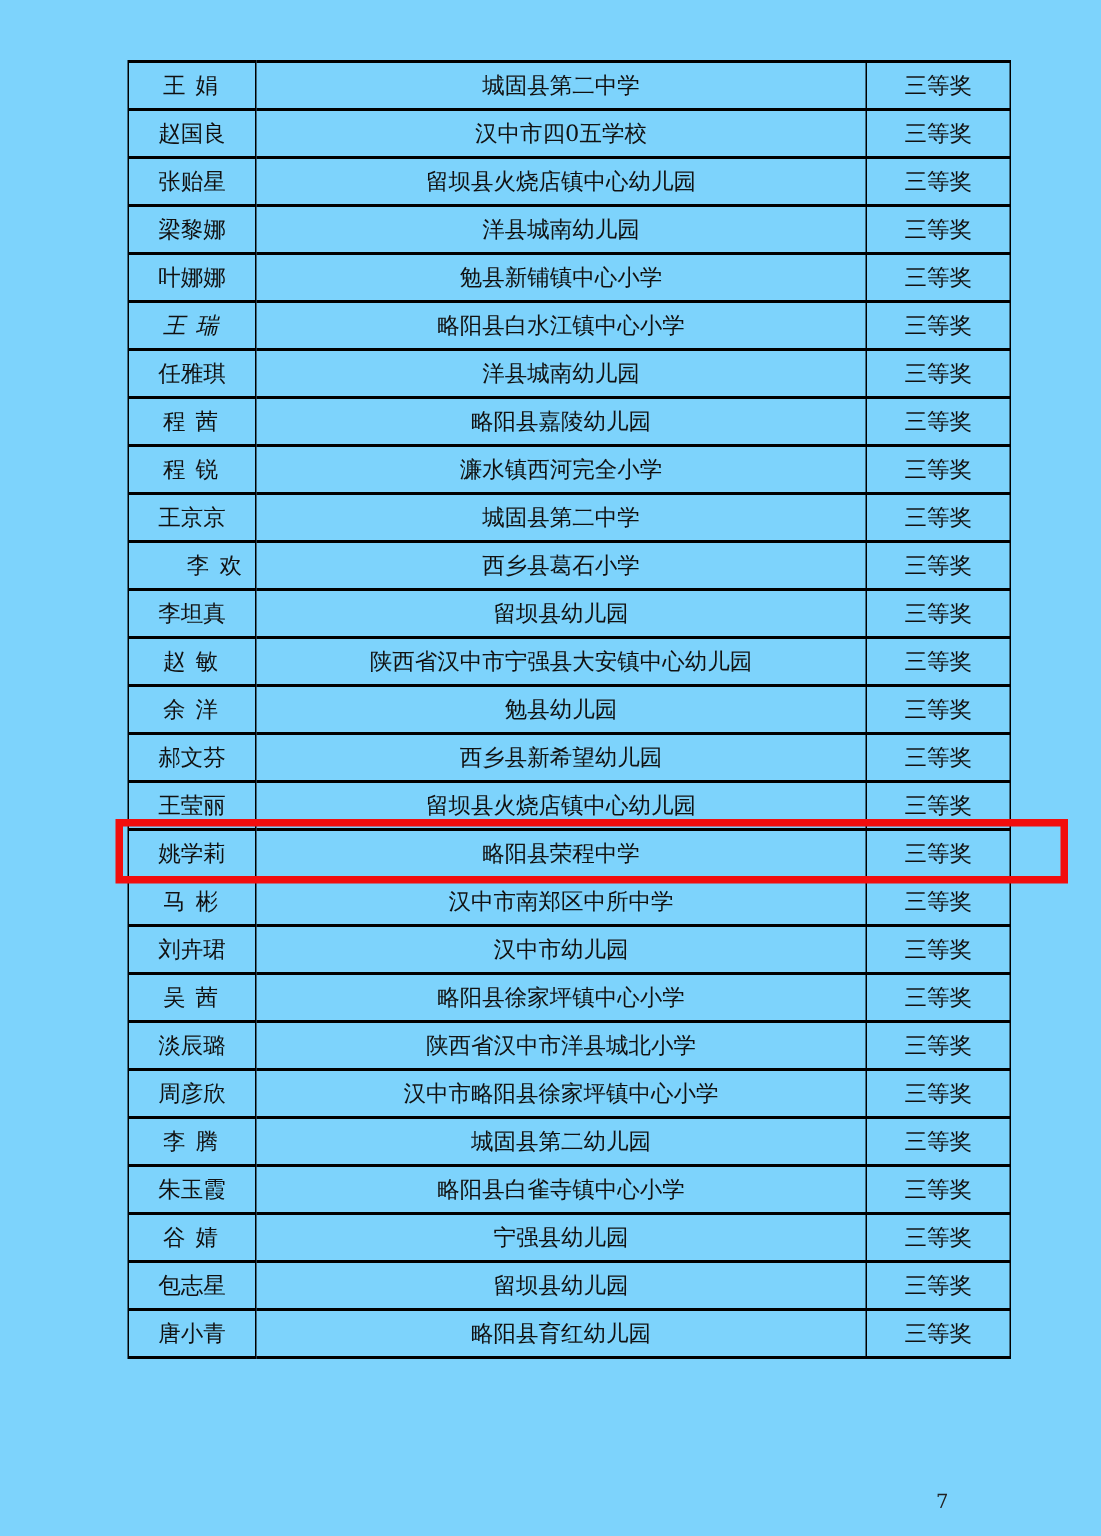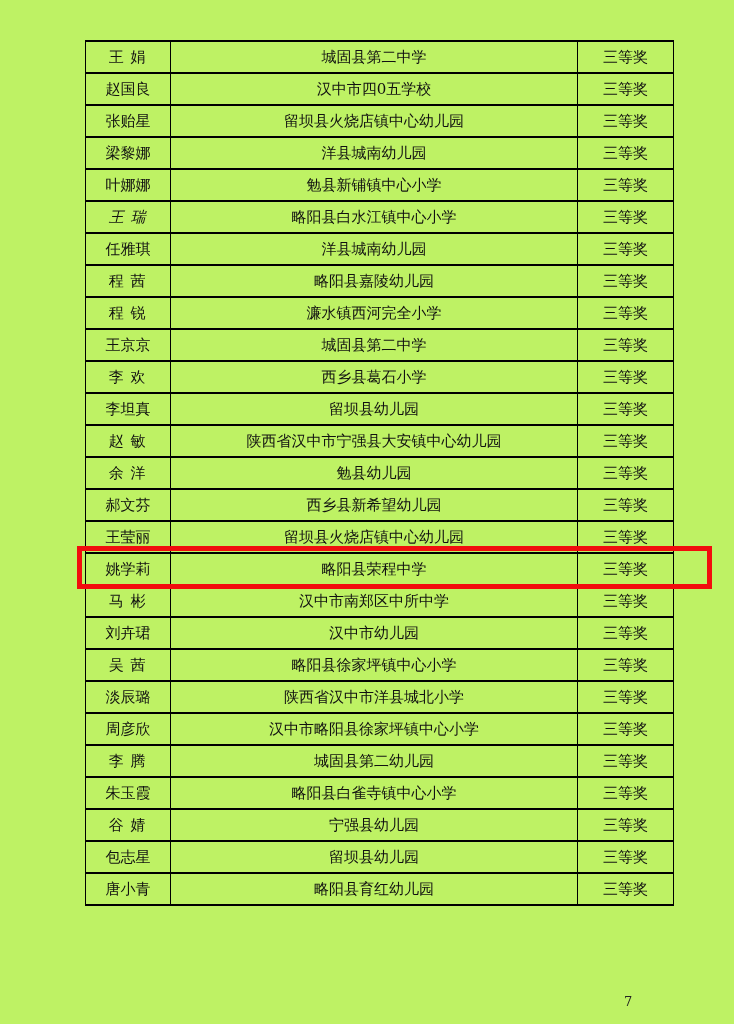--- a/index.html
+++ b/index.html
@@ -5,21 +5,21 @@
   html, body {
     margin: 0;
     padding: 0;
     background: #ffffff;
     font-family: "DejaVu Serif", "Liberation Serif", serif;
   }
   .page {
     position: relative;
     width: 734px;
     height: 1024px;
-    background: #bef264;
+    background: #7dd3fc;
     overflow: hidden;
   }
   table.award-table {
     position: absolute;
     left: 85px;
     top: 40px;
     width: 588px;
     border-collapse: collapse;
     table-layout: fixed;
   }
@@ -118,21 +118,21 @@
           <td style="letter-spacing: 0.45em; padding-left: 0.45em;">程锐</td>
           <td>濂水镇西河完全小学</td>
           <td>三等奖</td>
         </tr>
         <tr>
           <td>王京京</td>
           <td>城固县第二中学</td>
           <td>三等奖</td>
         </tr>
         <tr>
-          <td style="letter-spacing: 0.45em; padding-left: 0.45em;">李欢</td>
+          <td style="letter-spacing: 0.45em; padding-left: 0.45em; text-align: right;">李欢</td>
           <td>西乡县葛石小学</td>
           <td>三等奖</td>
         </tr>
         <tr>
           <td>李坦真</td>
           <td>留坝县幼儿园</td>
           <td>三等奖</td>
         </tr>
         <tr>
           <td style="letter-spacing: 0.45em; padding-left: 0.45em;">赵敏</td>

